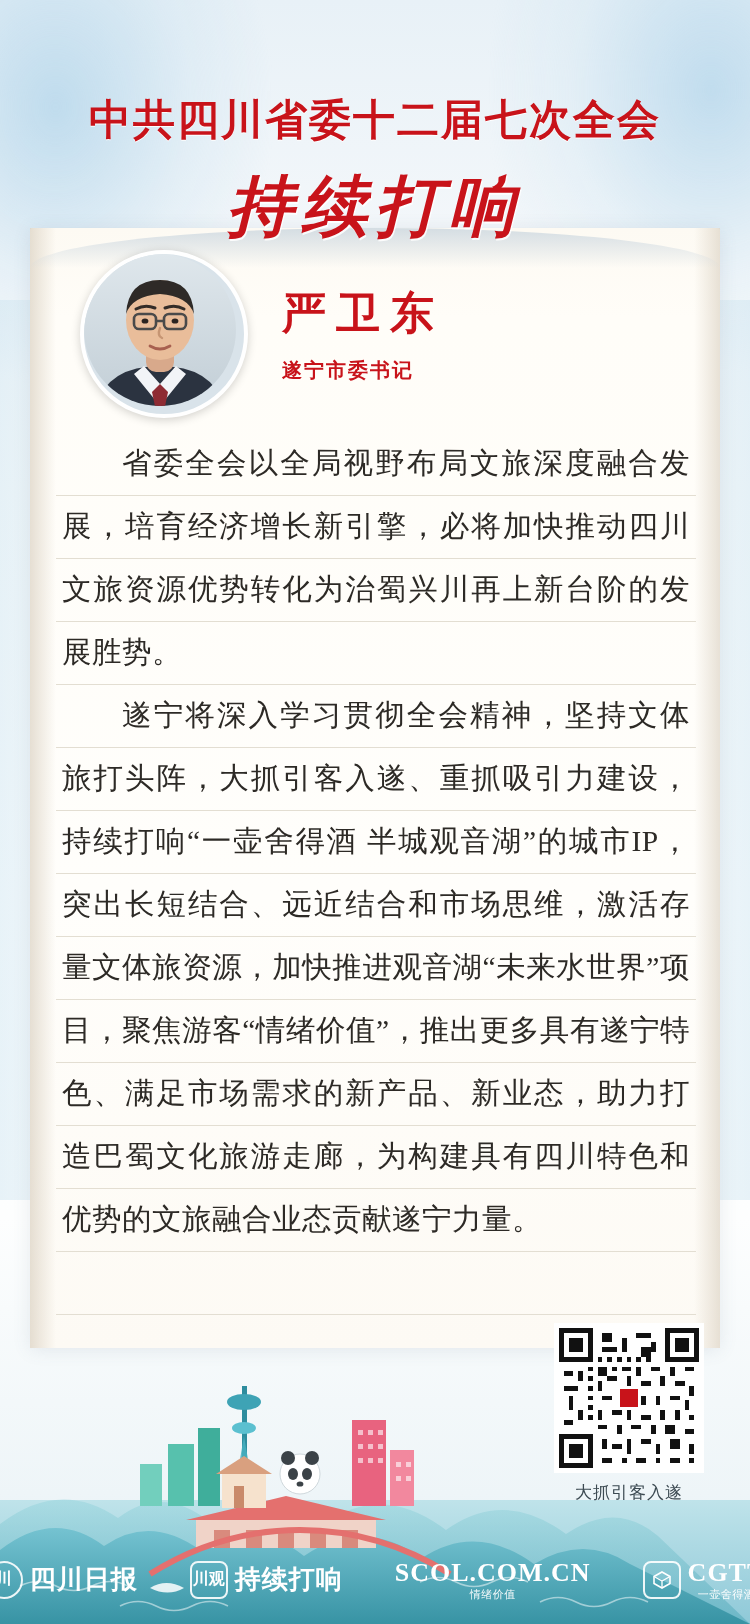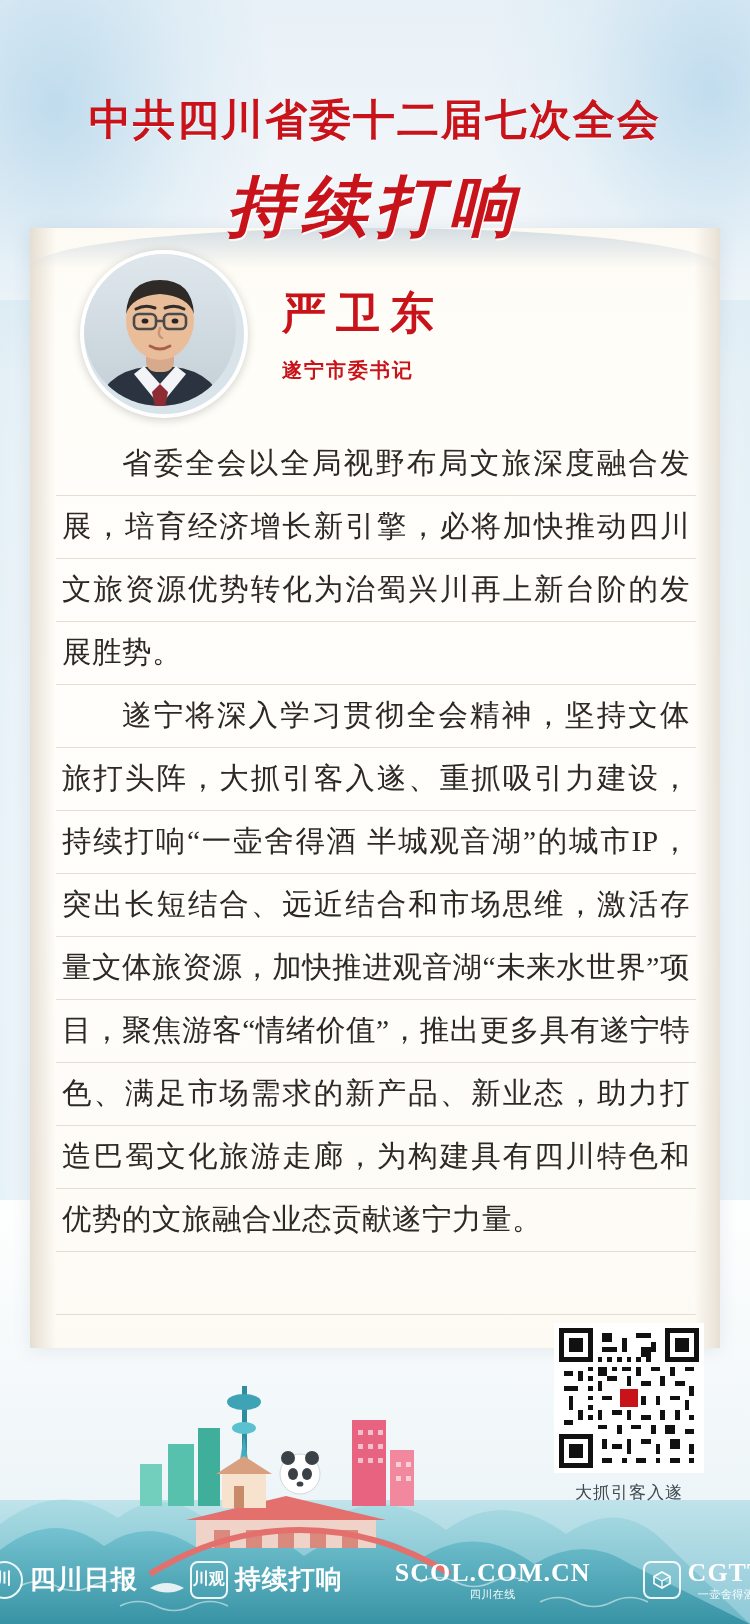--- a/index.html
+++ b/index.html
@@ -557,21 +557,21 @@
     </div>
     <div class="divider-v"></div>
     <div class="logo">
       <span class="mark">川观</span>
       <span class="txt-main">持续打响</span>
     </div>
     <div class="divider-v"></div>
     <div class="logo">
       <span class="stack">
         <span class="txt-main">SCOL.COM.CN</span>
-        <span class="txt-sub">四川在线</span>
+        <span class="txt-sub">情绪价值</span>
       </span>
     </div>
     <div class="divider-v"></div>
     <div class="logo">
       <span class="mark">
         <svg width="20" height="20" viewBox="0 0 20 20" aria-hidden="true">
           <path d="M10 2 L18 6.5 L18 13.5 L10 18 L2 13.5 L2 6.5 Z" fill="none" stroke="#ffffff" stroke-width="1.6"></path>
           <path d="M2 6.5 L10 11 L18 6.5 M10 11 L10 18" fill="none" stroke="#ffffff" stroke-width="1.3"></path>
         </svg>
       </span>

